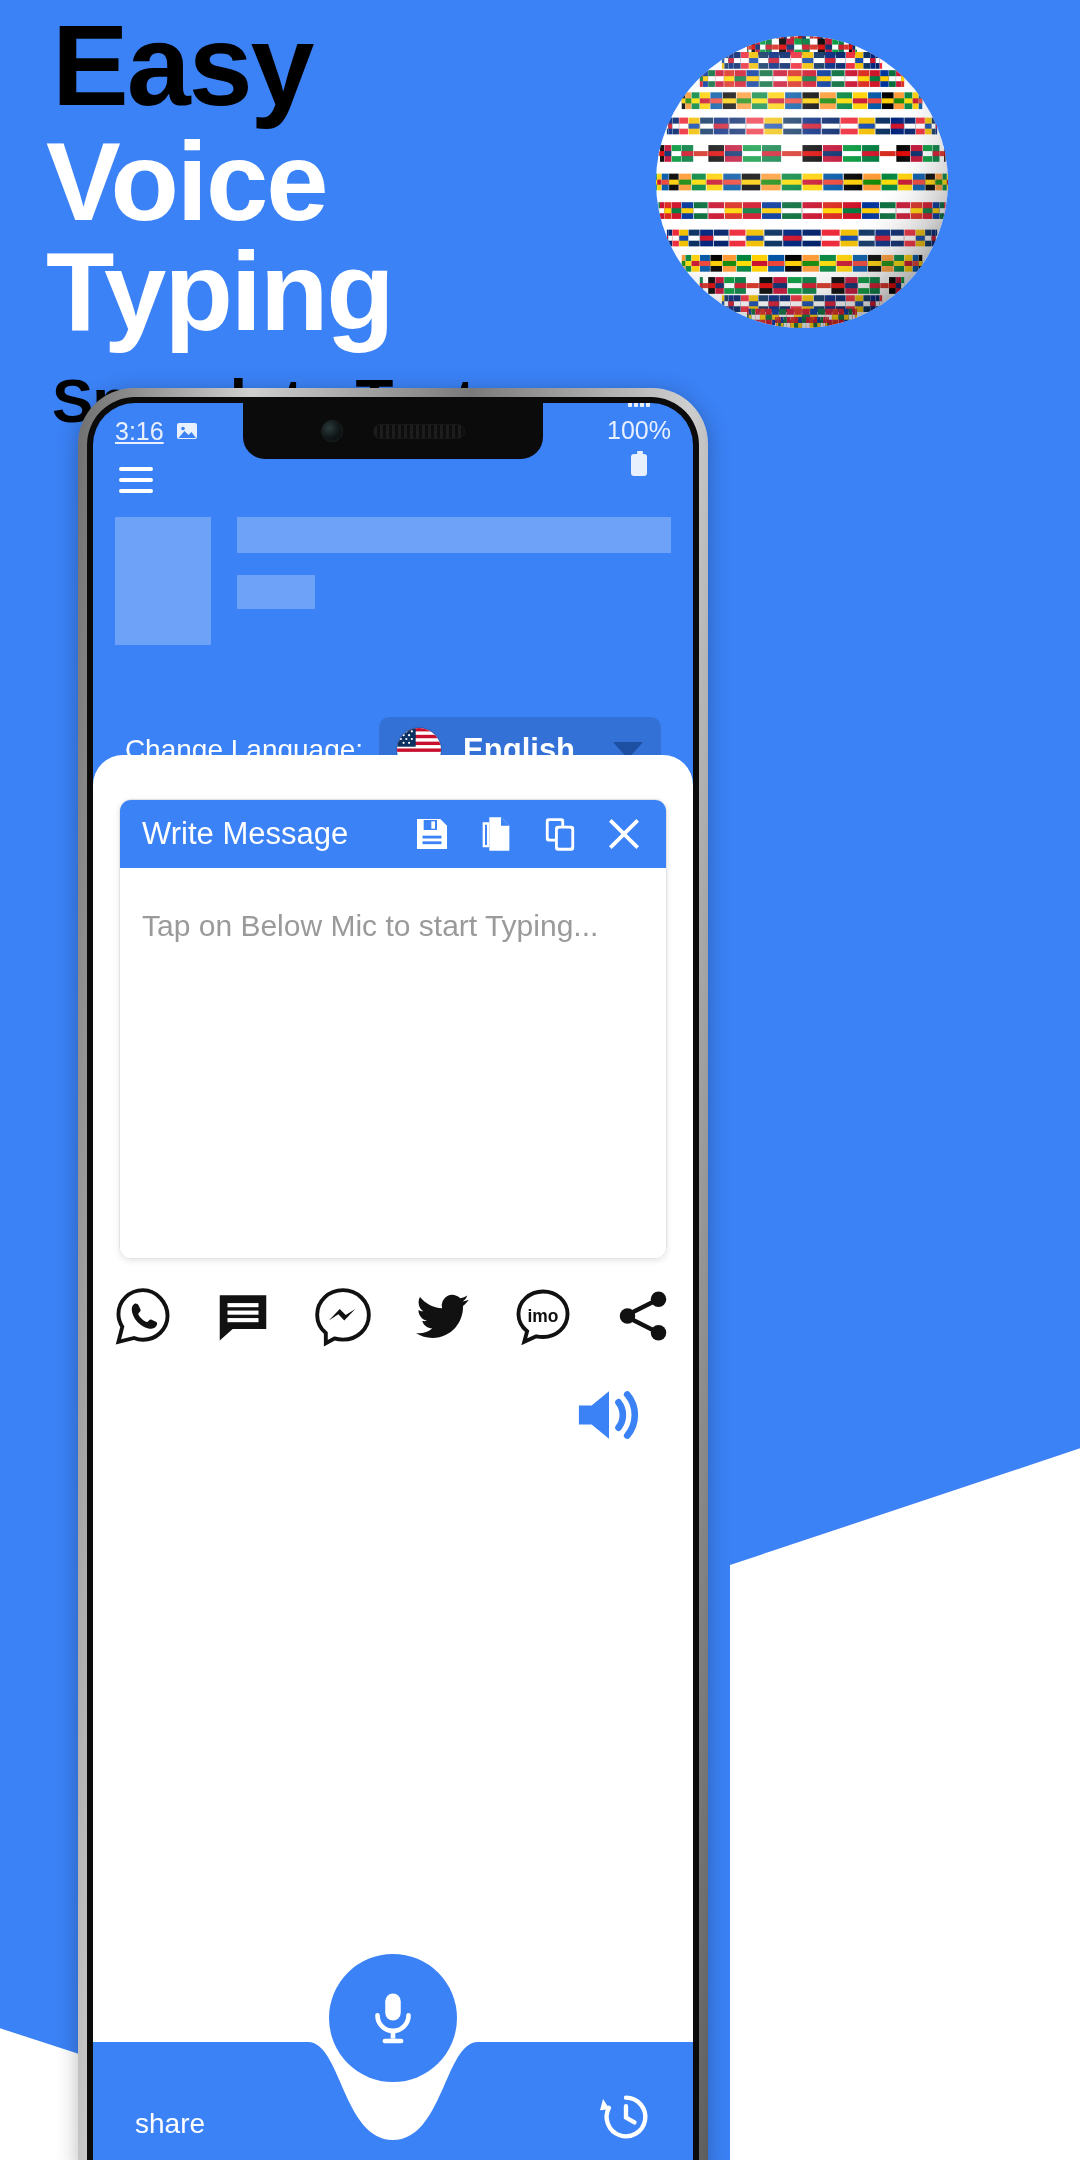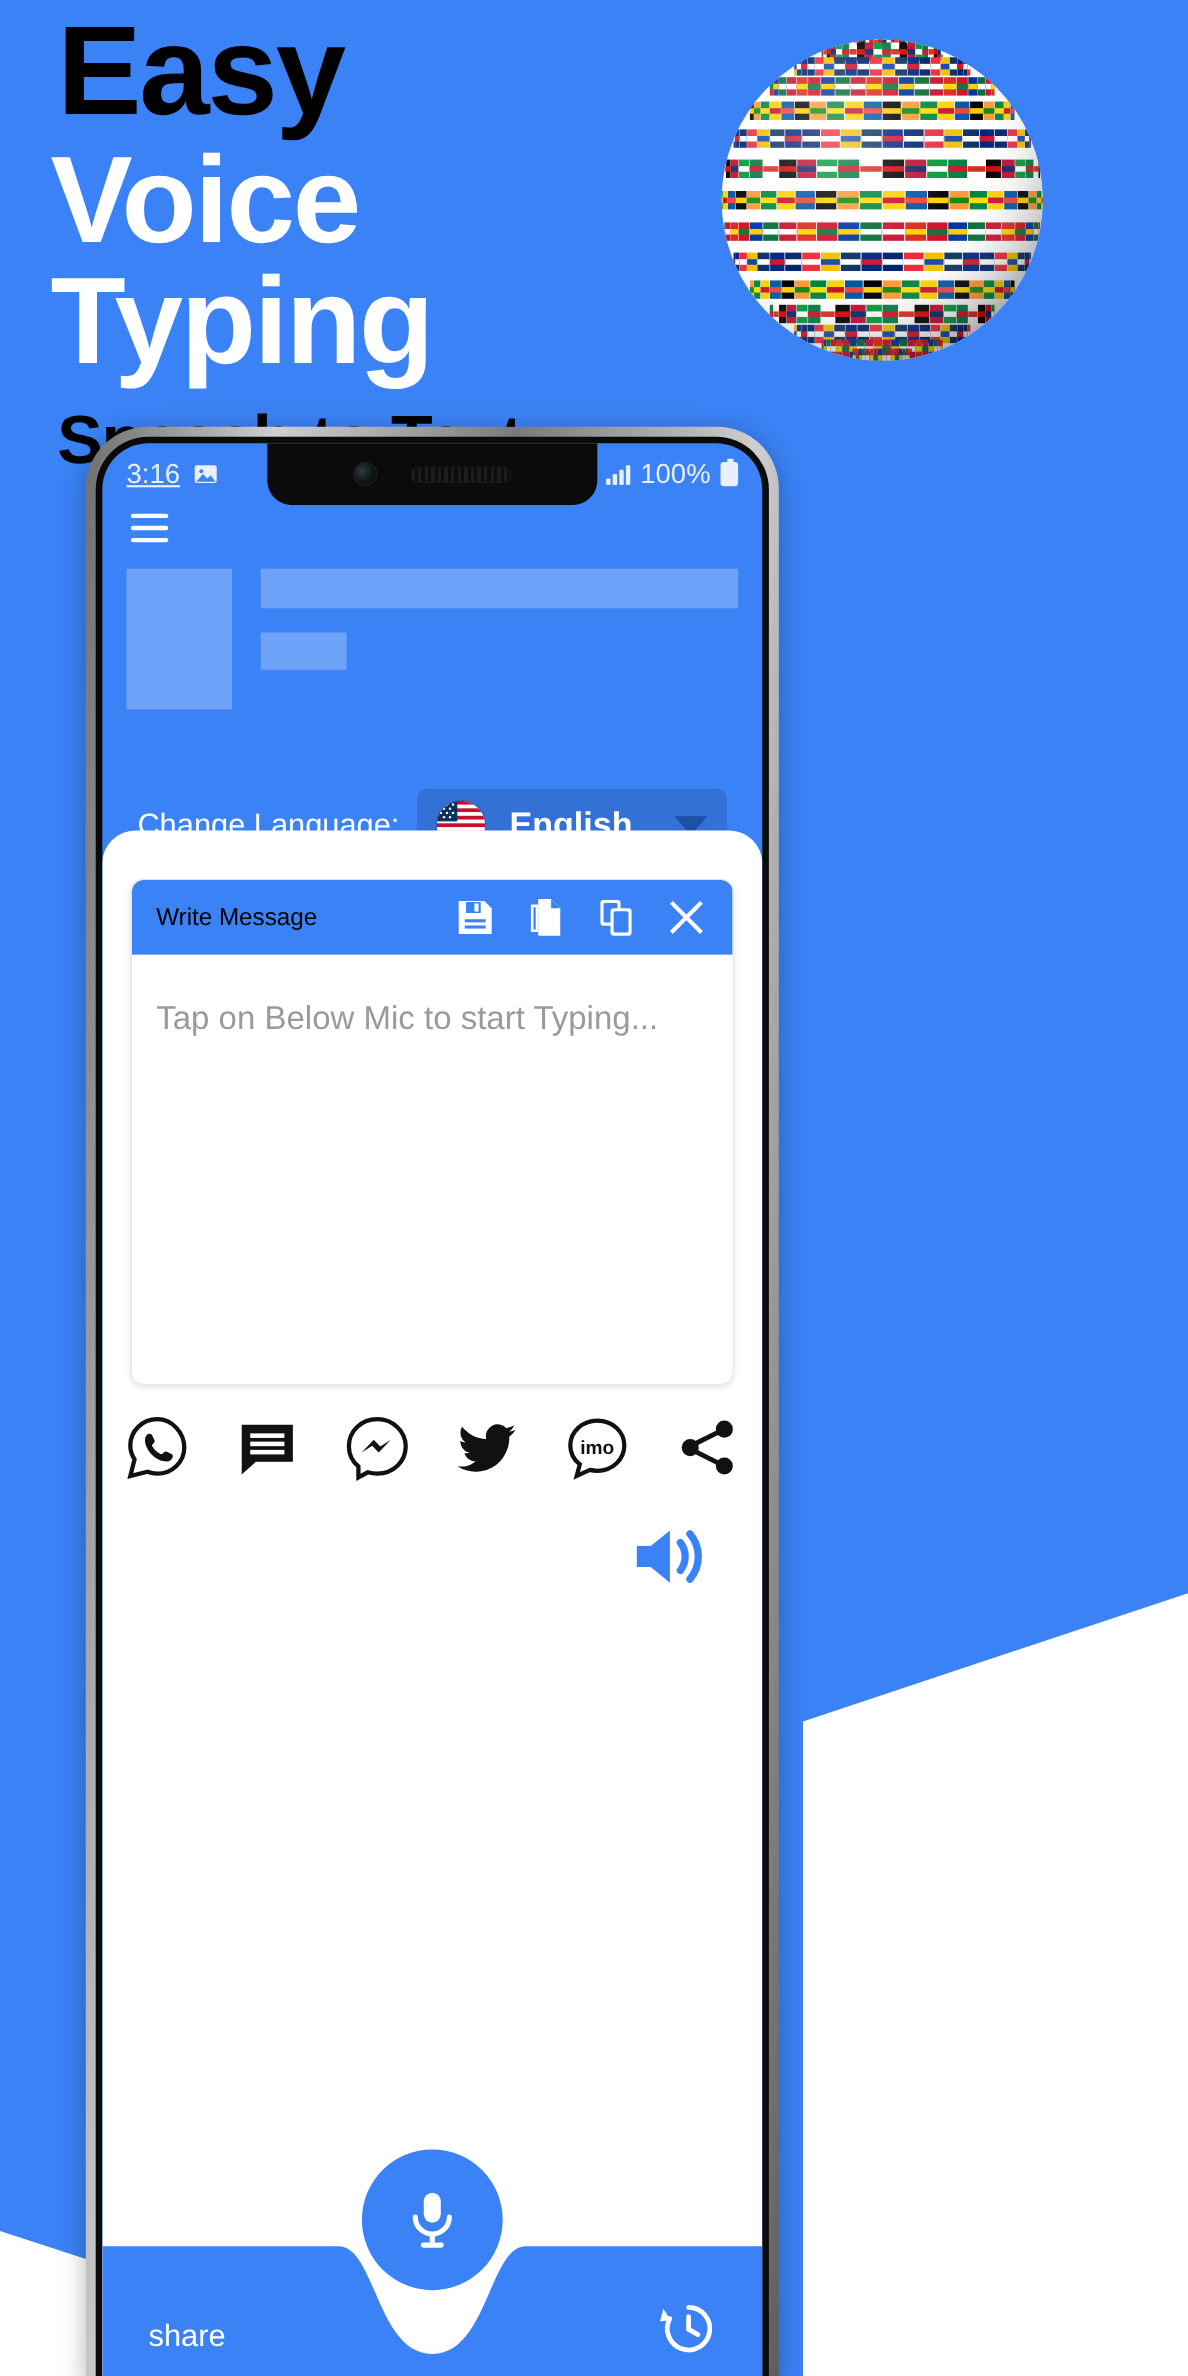--- a/index.html
+++ b/index.html
@@ -82,21 +82,21 @@
     border:1px solid #181818;
   }
 
   
   .statusbar {
     position:relative; z-index:10; height:56px;
     display:flex; align-items:center; justify-content:space-between;
     padding:0 22px; color:#e8f0fe; font-size:25px;
   }
   .sb-left { display:flex; align-items:center; gap:11px;text-decoration:underline; }
-  .sb-right { display:flex; align-items:center; gap:9px; }
+  .sb-right { display:flex; align-items:center; gap:9px;flex-direction:column; }
   .sig { display:flex; align-items:flex-end; gap:2px; height:20px; }
   .sig i { width:4px; background:#e8f0fe; display:block; border-radius:1px; }
   .sig i:nth-child(1){height:6px}.sig i:nth-child(2){height:10px}
   .sig i:nth-child(3){height:14px}.sig i:nth-child(4){height:18px}
   .batt { width:16px; height:22px; border:2px solid #e8f0fe; border-radius:3px; position:relative; background:#e8f0fe; }
   .batt:after{content:"";position:absolute;top:-5px;left:4px;width:6px;height:3px;background:#e8f0fe;border-radius:1px;}
 
   
   .appbar {
     display:flex; align-items:center; gap:26px; padding:8px 26px 20px 26px;
@@ -141,21 +141,21 @@
   .card {
     position:absolute; left:26px; right:26px; top:44px;
     border-radius:12px; overflow:hidden;
     border:1px solid #e2e2e2;
     box-shadow:0 2px 6px rgba(0,0,0,.10);
   }
   .card-head {
     background:#3b82f6; display:flex; align-items:center;
     justify-content:space-between; padding:14px 22px;
   }
-  .card-title { color:#000000; font-size:22px; }
+  .card-title { color:#ffffff; font-size:31px; }
   .card-actions { display:flex; align-items:center; gap:24px; }
   .card-actions svg { display:block; cursor:pointer; }
   .card-body { background:#fff; height:390px; padding:41px 22px; }
   .placeholder { color:#9a9a9a; font-size:30px; }
 
   
   .social {
     position:absolute; left:0; right:0; top:530px;
     display:flex; align-items:center; justify-content:center; gap:38px;
   }

